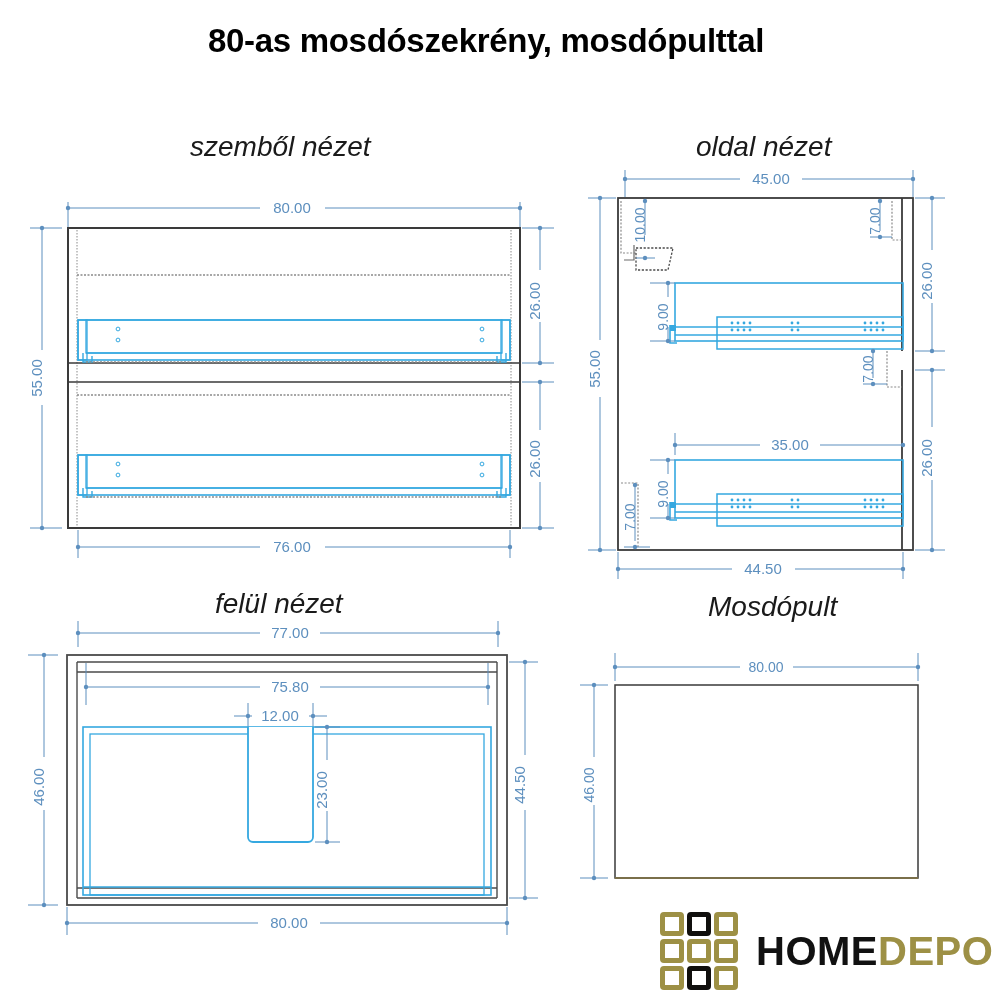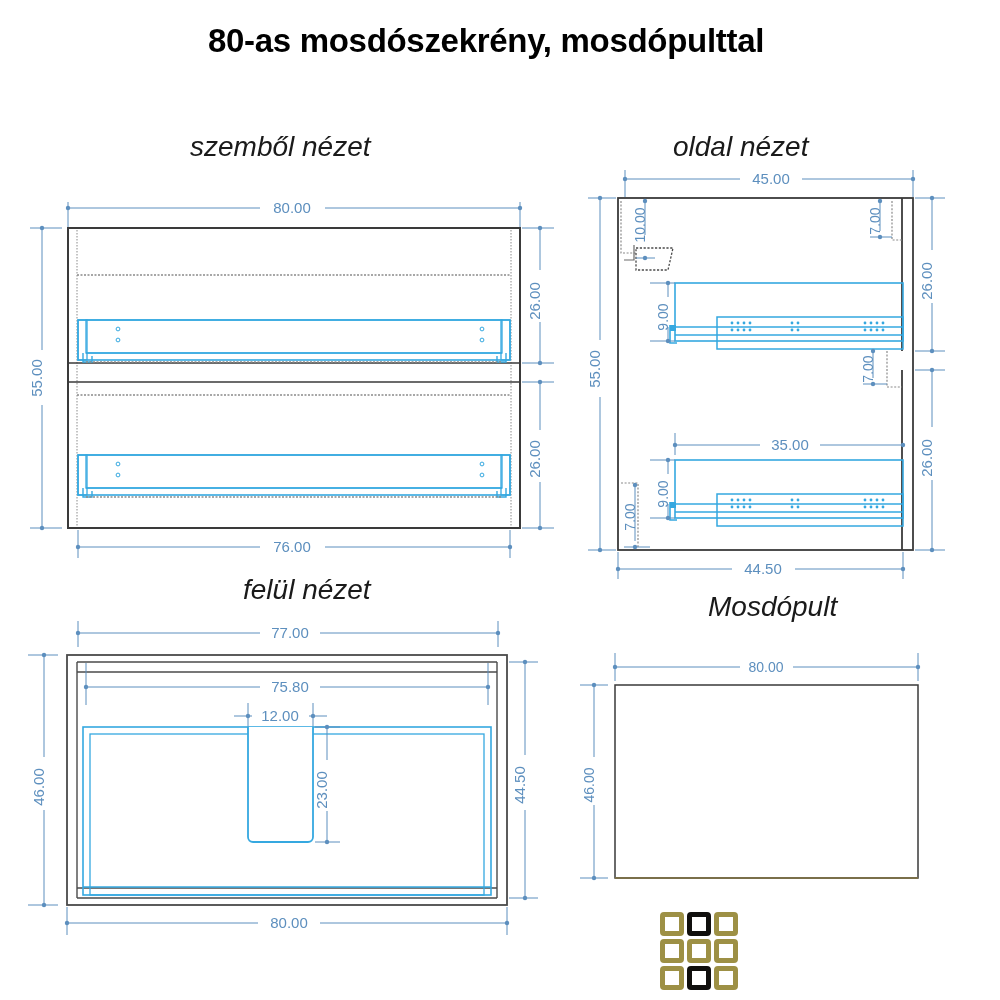--- a/index.html
+++ b/index.html
@@ -30,22 +30,22 @@
 
   
   .view-caption {
     position: absolute;
     font-size: 28px;
     font-style: italic;
     color: #1a1a1a;
     white-space: nowrap;
   }
   #cap-front { top: 131px; left: 190px; }
-  #cap-side  { top: 131px; left: 673px; }
-  #cap-top   { top: 574px; left: 215px; margin-left: 28px; }
+  #cap-side  { top: 131px; left: 696px; }
+  #cap-top   { top: 588px; left: 215px; }
   #cap-ct    { top: 591px; left: 708px; }
 
   
   .panel {
     position: absolute;
   }
   #panel-front { top: 190px; left: 20px; }
   #panel-side  { top: 165px; left: 580px; }
   #panel-top   { top: 615px; left: 20px; }
   #panel-ct    { top: 615px; left: 570px; }
@@ -519,13 +519,14 @@
     <div class="logo-cell gold"></div>
     <div class="logo-cell black"></div>
     <div class="logo-cell gold"></div>
     <div class="logo-cell gold"></div>
     <div class="logo-cell gold"></div>
     <div class="logo-cell gold"></div>
     <div class="logo-cell gold"></div>
     <div class="logo-cell black"></div>
     <div class="logo-cell gold"></div>
   </div>
+  <div id="logo-text"><span id="logo-home">HOME</span><span id="logo-depo">DEPO</span></div>
 </div>
 
 </body></html>

